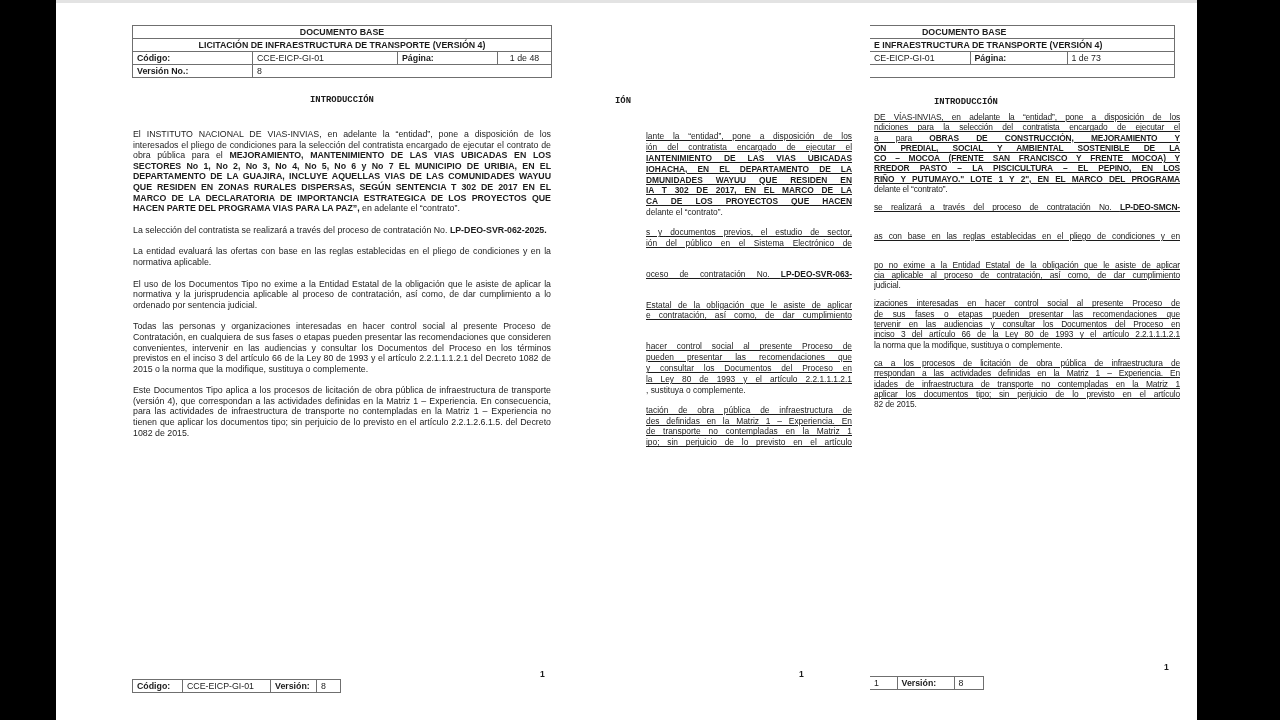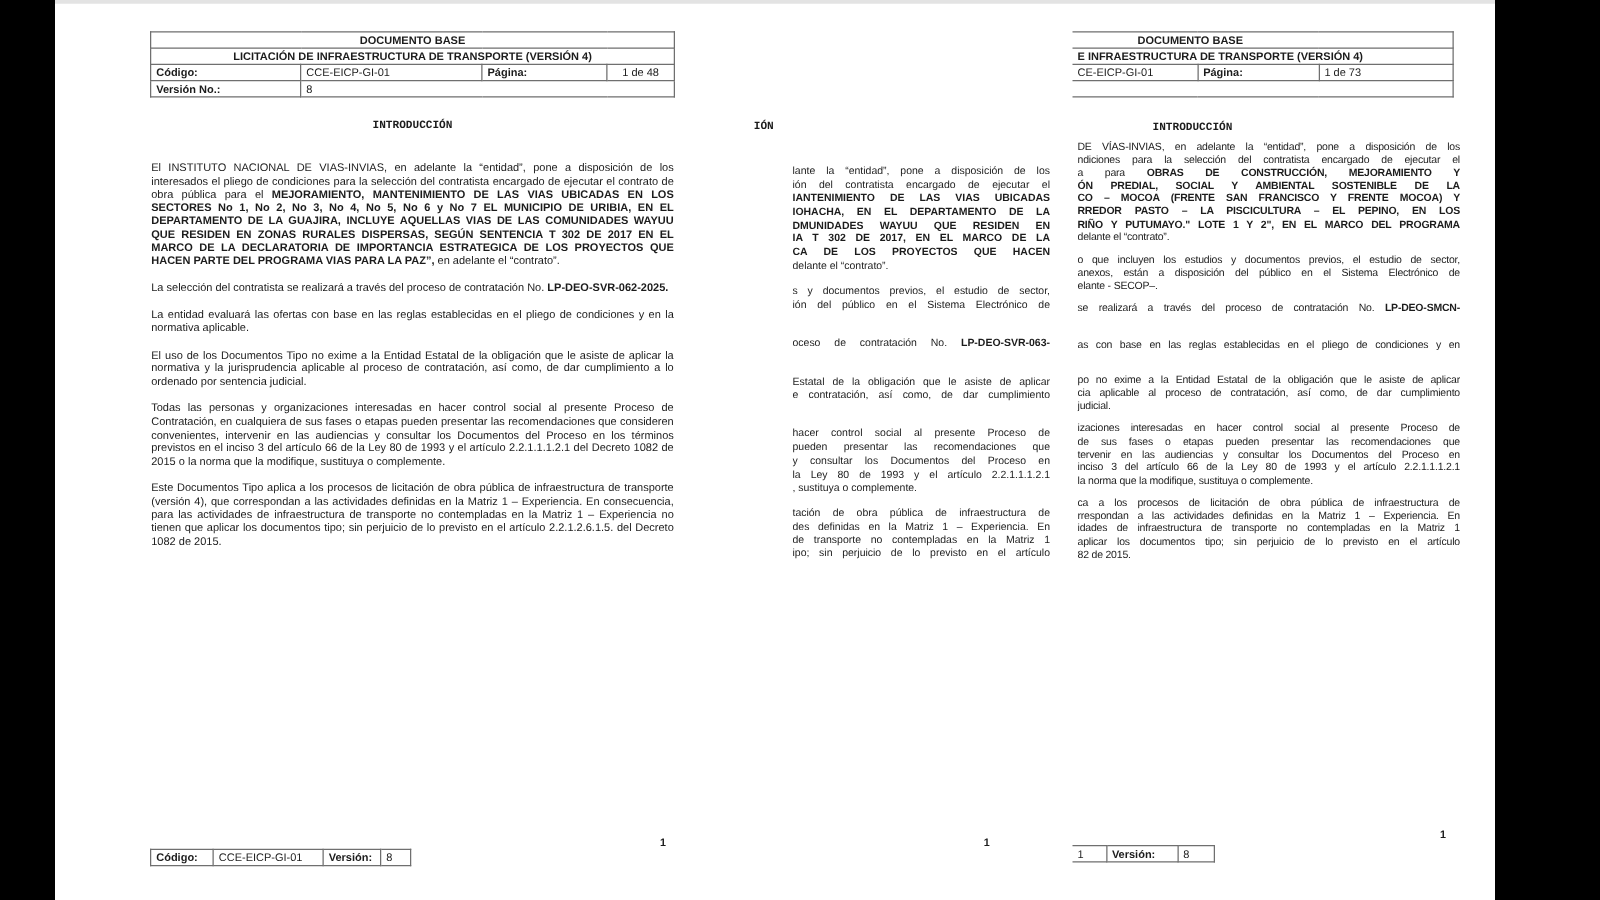--- a/index.html
+++ b/index.html
@@ -1,39 +1,39 @@
 <!DOCTYPE html>
 <html><head>
 <meta charset="utf-8">
 <style>
   html,body{margin:0;padding:0;}
   body{width:1280px;height:720px;background:#000;overflow:hidden;
        font-family:"Liberation Sans","DejaVu Sans",sans-serif;color:#1c1c1c;}
-  .canvas{position:absolute;left:44px;top:0;width:1141px;height:720px;background:#fff;padding-left:11px;}
+  .canvas{position:absolute;left:56px;top:0;width:1141px;height:720px;background:#fff;}
   .top-strip{position:absolute;left:0;top:0;width:100%;height:3px;background:#e3e3e3;}
   .page{position:absolute;inset:0;}
   table{border-collapse:collapse;position:absolute;table-layout:fixed;}
   td{border:1px solid #6f6f6f;font-size:8.8px;height:12px;padding:0 4px;
      white-space:nowrap;overflow:hidden;color:#1c1c1c;}
   .ttl{text-align:center;font-weight:bold;}
   .bold{font-weight:bold;}
   .ctr{text-align:center;}
   .clip td:first-child{border-left:none;}
   .intro-title{position:absolute;font-weight:bold;font-size:8.9px;font-family:Liberation Mono, monospace;}
   .body-col{position:absolute;}
   .body-left{font-size:8.8px;line-height:10.6px;}
   .body-left .para{margin:0 0 11px;text-align:justify;}
   .col-mid{font-size:8.4px;line-height:10.9px;}
   .col-mid .line{height:10.9px;}
   .col-mid .para{margin:0 0 9px;}
   .col-right{font-size:8.4px;line-height:10.3px;letter-spacing:-0.15px;}
   .col-right .line{height:10.3px;}
   .col-right .para{margin:0 0 8px;}
   .line{overflow:hidden;text-align:justify;text-align-last:left;}
-  .line.fill{text-align-last:justify;}
+  .line.fill{text-align-last:justify;text-decoration:underline;}
   .b{font-weight:bold;}
   .pagenum{position:absolute;font-size:8.6px;font-weight:bold;}
 </style>
 </head>
 <body style="background: rgb(0, 0, 0);">
 
 <div class="canvas" style="background: rgb(255, 255, 255);">
   <div class="top-strip" style="background: rgb(227, 227, 227);"></div>
 
   <section class="page">
@@ -165,25 +165,20 @@
           <div class="line fill"><span>DE VÍAS-INVIAS, en adelante la “entidad”, pone a disposición de los</span></div>
           <div class="line fill"><span>ndiciones para la selección del contratista encargado de ejecutar el</span></div>
           <div class="line fill"><span>a para </span><span class="b">OBRAS DE CONSTRUCCIÓN, MEJORAMIENTO Y</span></div>
           <div class="line fill"><span class="b">ÓN PREDIAL, SOCIAL Y AMBIENTAL SOSTENIBLE DE LA</span></div>
           <div class="line fill"><span class="b">CO – MOCOA (FRENTE SAN FRANCISCO Y FRENTE MOCOA) Y</span></div>
           <div class="line fill"><span class="b">RREDOR PASTO – LA PISCICULTURA – EL PEPINO, EN LOS</span></div>
           <div class="line fill"><span class="b">RIÑO Y PUTUMAYO." LOTE 1 Y 2", EN EL MARCO DEL PROGRAMA</span></div>
           <div class="line"><span>delante el “contrato”.</span></div>
         </div>
         <div class="para">
-          <div class="line fill"><span>o que incluyen los estudios y documentos previos, el estudio de sector,</span></div>
-          <div class="line fill"><span>anexos, están a disposición del público en el Sistema Electrónico de</span></div>
-          <div class="line"><span>elante - SECOP–.</span></div>
-        </div>
-        <div class="para">
           <div class="line fill"><span>se realizará a través del proceso de contratación No. </span><span class="b">LP-DEO-SMCN-</span></div>
           <div class="line">&nbsp;</div>
         </div>
         <div class="para">
           <div class="line fill"><span>as con base en las reglas establecidas en el pliego de condiciones y en</span></div>
           <div class="line">&nbsp;</div>
         </div>
         <div class="para">
           <div class="line fill"><span>po no exime a la Entidad Estatal de la obligación que le asiste de aplicar</span></div>
           <div class="line fill"><span>cia aplicable al proceso de contratación, así como, de dar cumplimiento</span></div>

